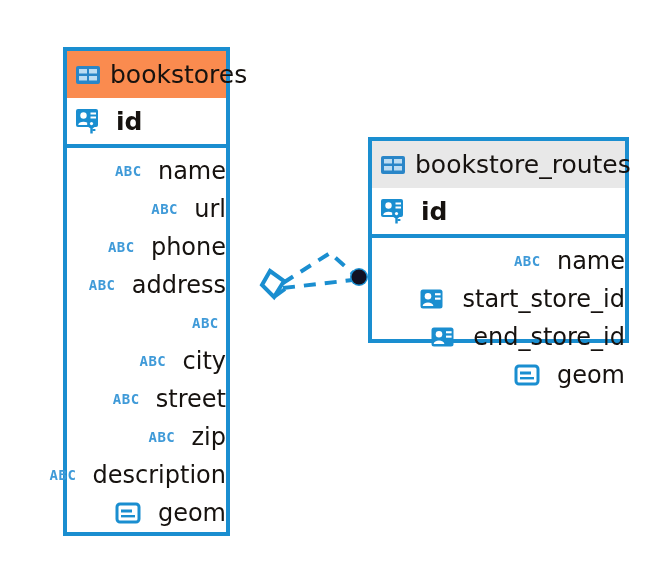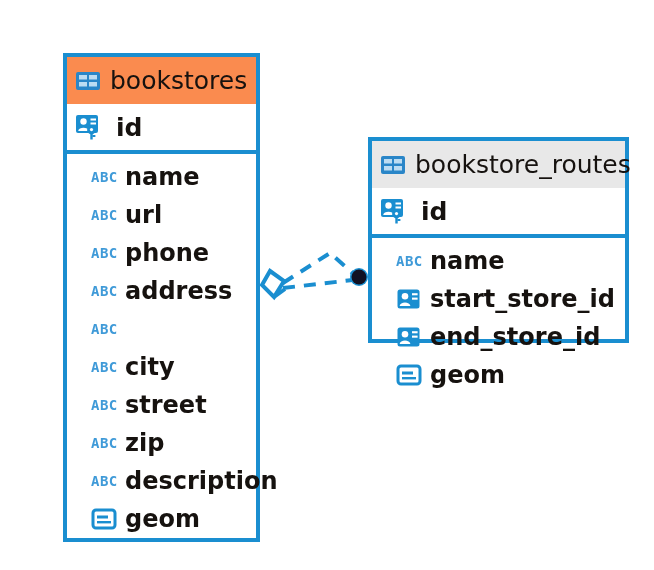--- a/index.html
+++ b/index.html
@@ -18,22 +18,22 @@
 
   
   .entity {
     position: absolute;
     box-sizing: border-box;
     border: 4px solid #1a8ed0;
     background: #ffffff;
   }
   #entity-bookstores {
     left: 63px;
-    top: 53px;
-    width: 197px;
+    top: 47px;
+    width: 167px;
     height: 489px;
   }
   #entity-bookstore-routes {
     left: 368px;
     top: 137px;
     width: 261px;
     height: 206px;
   }
 
   .entity-header {
@@ -72,27 +72,28 @@
   }
 
   .field-list {
     padding-top: 4px;
   }
   .field-row {
     display: flex;
     align-items: center;
     height: 38px;
     padding-left: 24px;
+    gap: 9px;
+    justify-content: flex-end;
   }
   .field-label {
     font-size: 24px;
     color: #16120f;
     line-height: 1;
     white-space: nowrap;
-    font-weight: bold;
   }
 
   
   .icon {
     flex: 0 0 auto;
     display: block;
   }
   .abc-icon {
     flex: 0 0 auto;
     font-family: "DejaVu Sans Mono", "Liberation Mono", monospace;

